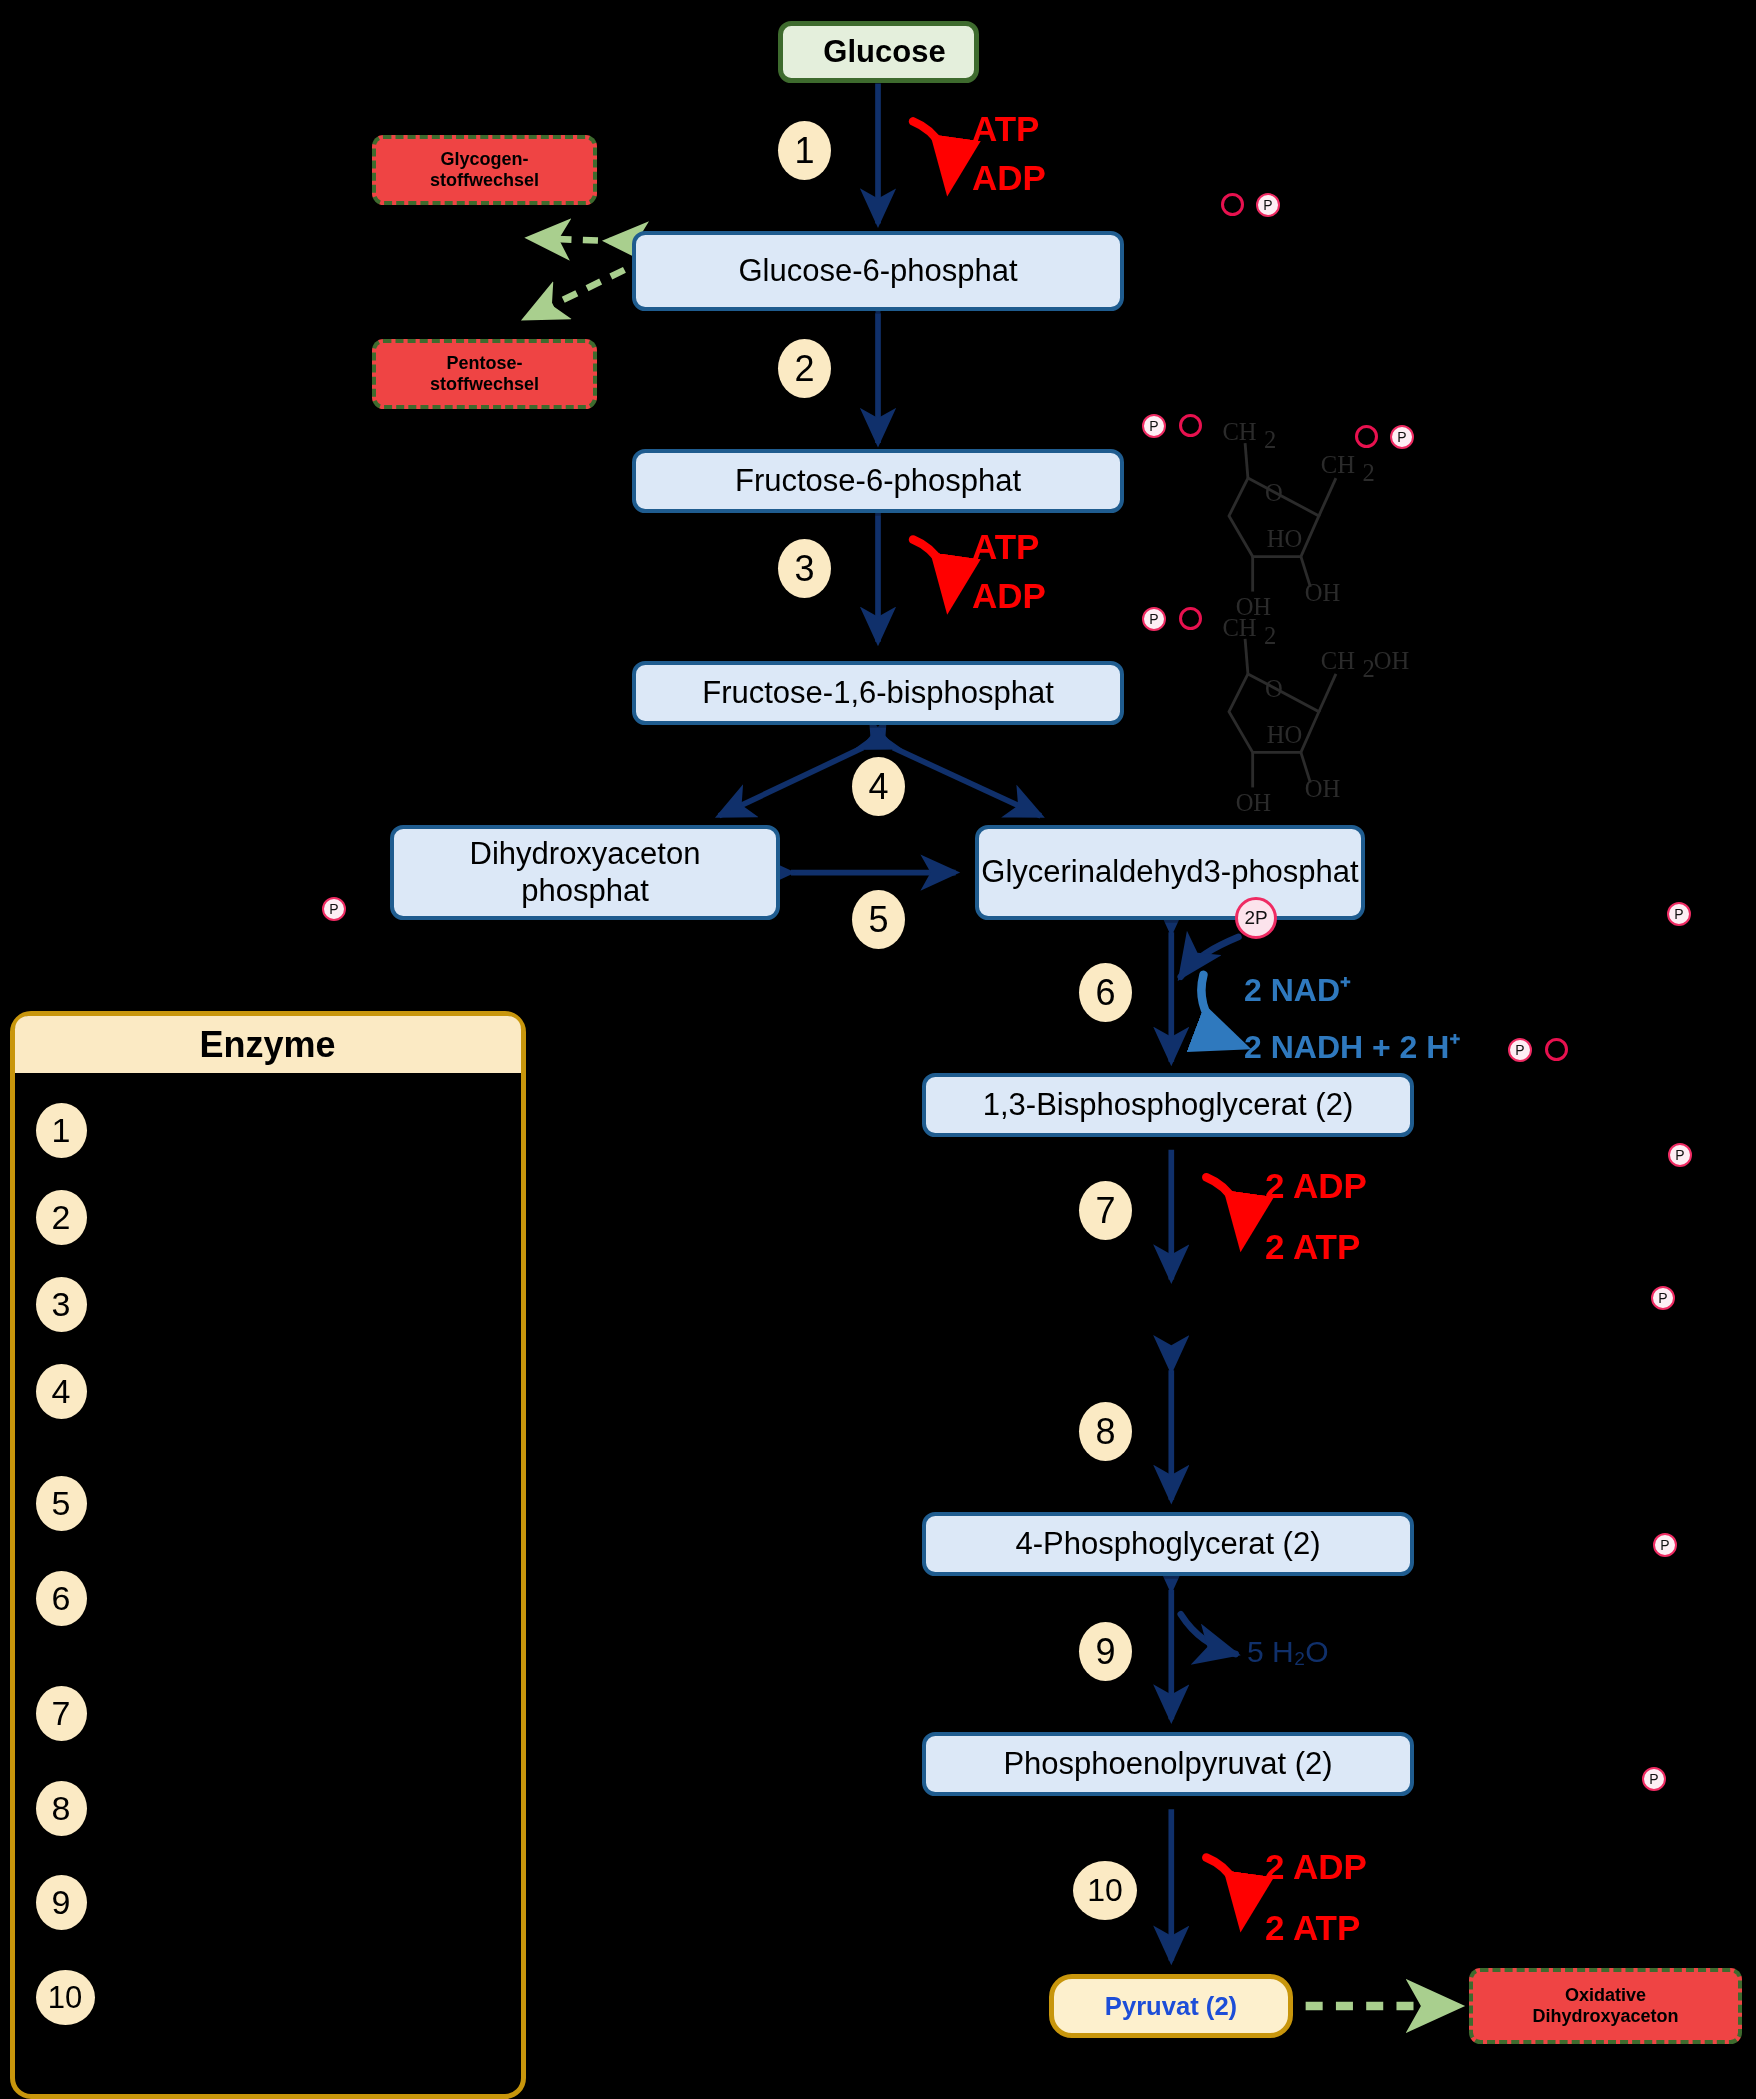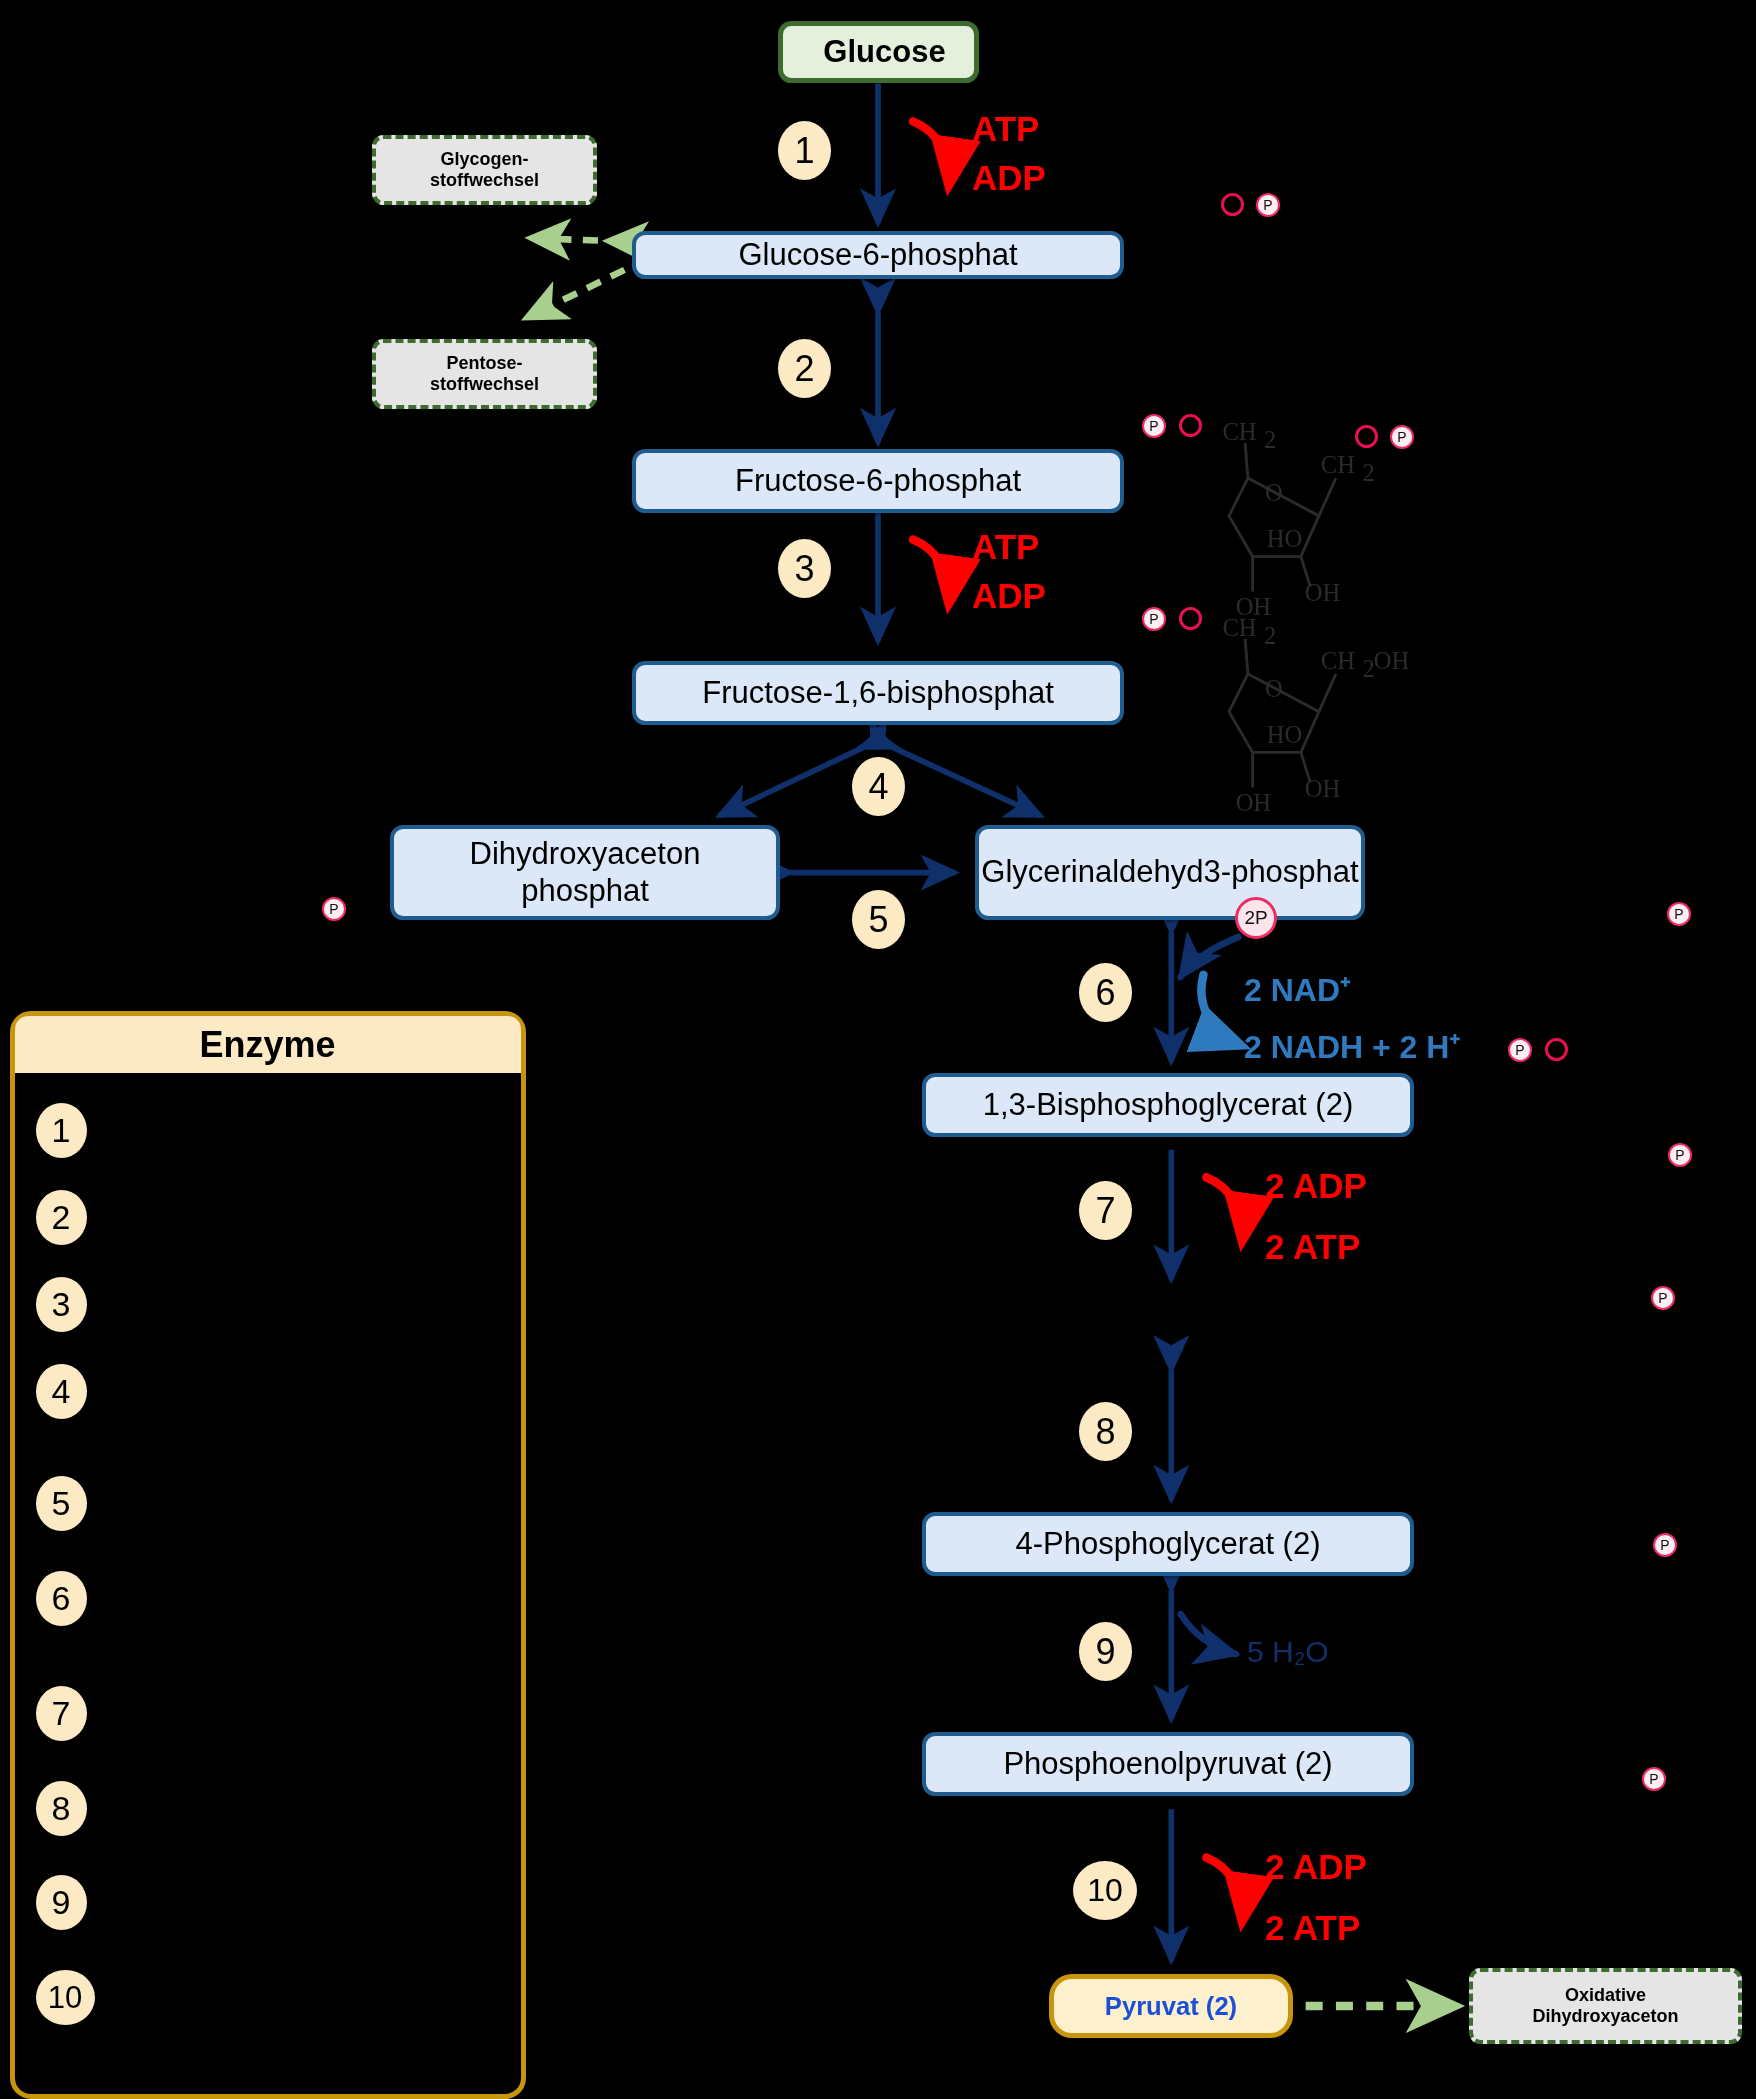--- a/index.html
+++ b/index.html
@@ -8,21 +8,21 @@
   #stage{position:absolute;left:0;top:0;width:1756px;height:2099px;}
 
   .node{position:absolute;box-sizing:border-box;display:flex;align-items:center;
         justify-content:center;text-align:center;border-radius:13.2px;line-height:1.18;}
 
   
   .met{background:#dce8f7;border:4.7px solid #1f5c8f;color:#000;font-size:31px;
        box-shadow:0 2.8px 0 rgba(0,0,0,.25);}
 
   
-  .path{background:#e5e5e5;border:4.7px dashed #3e6b2e;color:#000;font-weight:bold;
+  .path{background:#ef4444;border:4.7px dashed #3e6b2e;color:#000;font-weight:bold;
         font-size:18px;border-radius:11.4px;}
 
   
   .startbox{background:#e4efdc;border:5.7px solid #3e6b2e;color:#000;font-weight:bold;
         font-size:31px;border-radius:13.2px;padding-left:12px;}
 
   
   .gold{background:#fdf0cd;border:5.7px solid #c8960c;color:#1d4ed8;font-weight:bold;
         font-size:25.6px;border-radius:23px;}
 
@@ -157,21 +157,21 @@
       <text class="moltxt" x="1339" y="785">HO</text>
       <text class="moltxt" x="1379" y="842">OH</text>
       <text class="moltxt" x="1306" y="857">OH</text>
     </g>
   </svg>
 
   <div class="node startbox" style="left:778px;top:21px;width:201px;height:62px;">
     <span>Glucose</span>
   </div>
 
-  <div class="node met" style="left:632px;top:231px;width:492px;height:48px;">
+  <div class="node met" style="left:632px;top:231px;width:492px;height:80px;">
     <span>Glucose-6-phosphat</span>
   </div>
 
   <div class="node met" style="left:632px;top:449px;width:492px;height:64px;">
     <span>Fructose-6-phosphat</span>
   </div>
 
   <div class="node met" style="left:632px;top:661px;width:492px;height:64px;">
     <span>Fructose-1,6-bisphosphat</span>
   </div>

